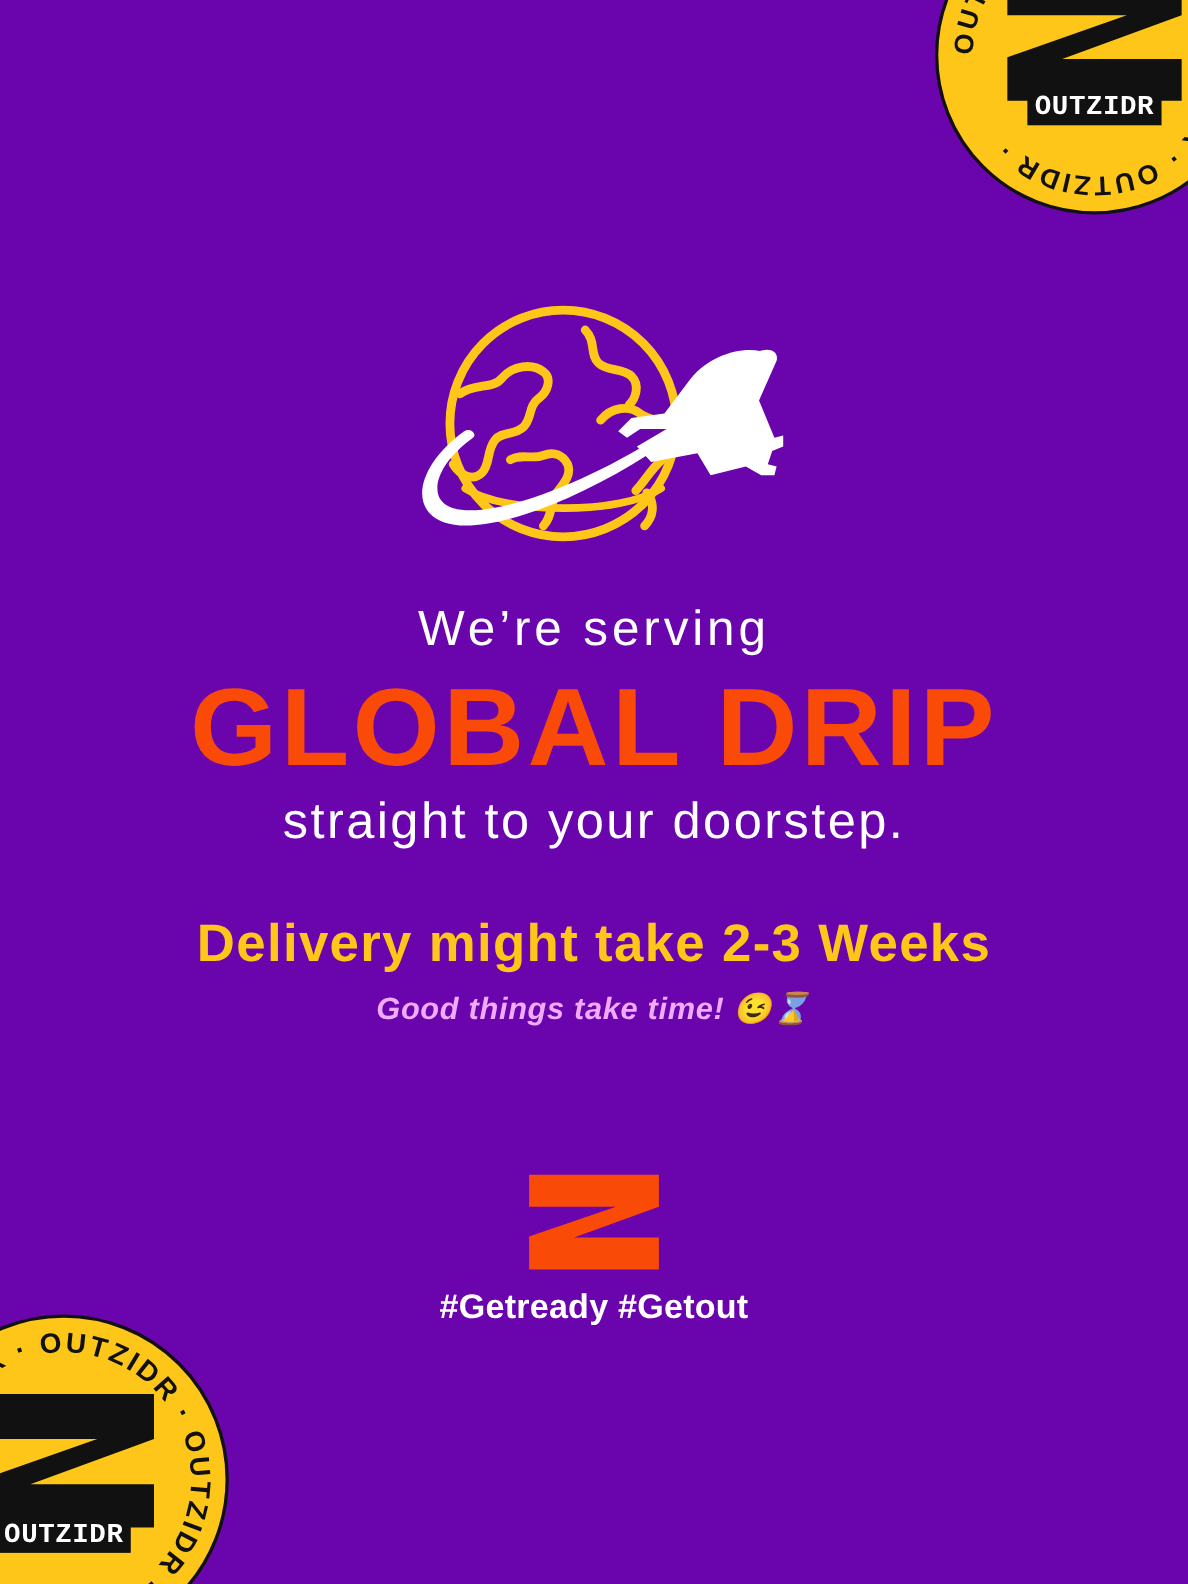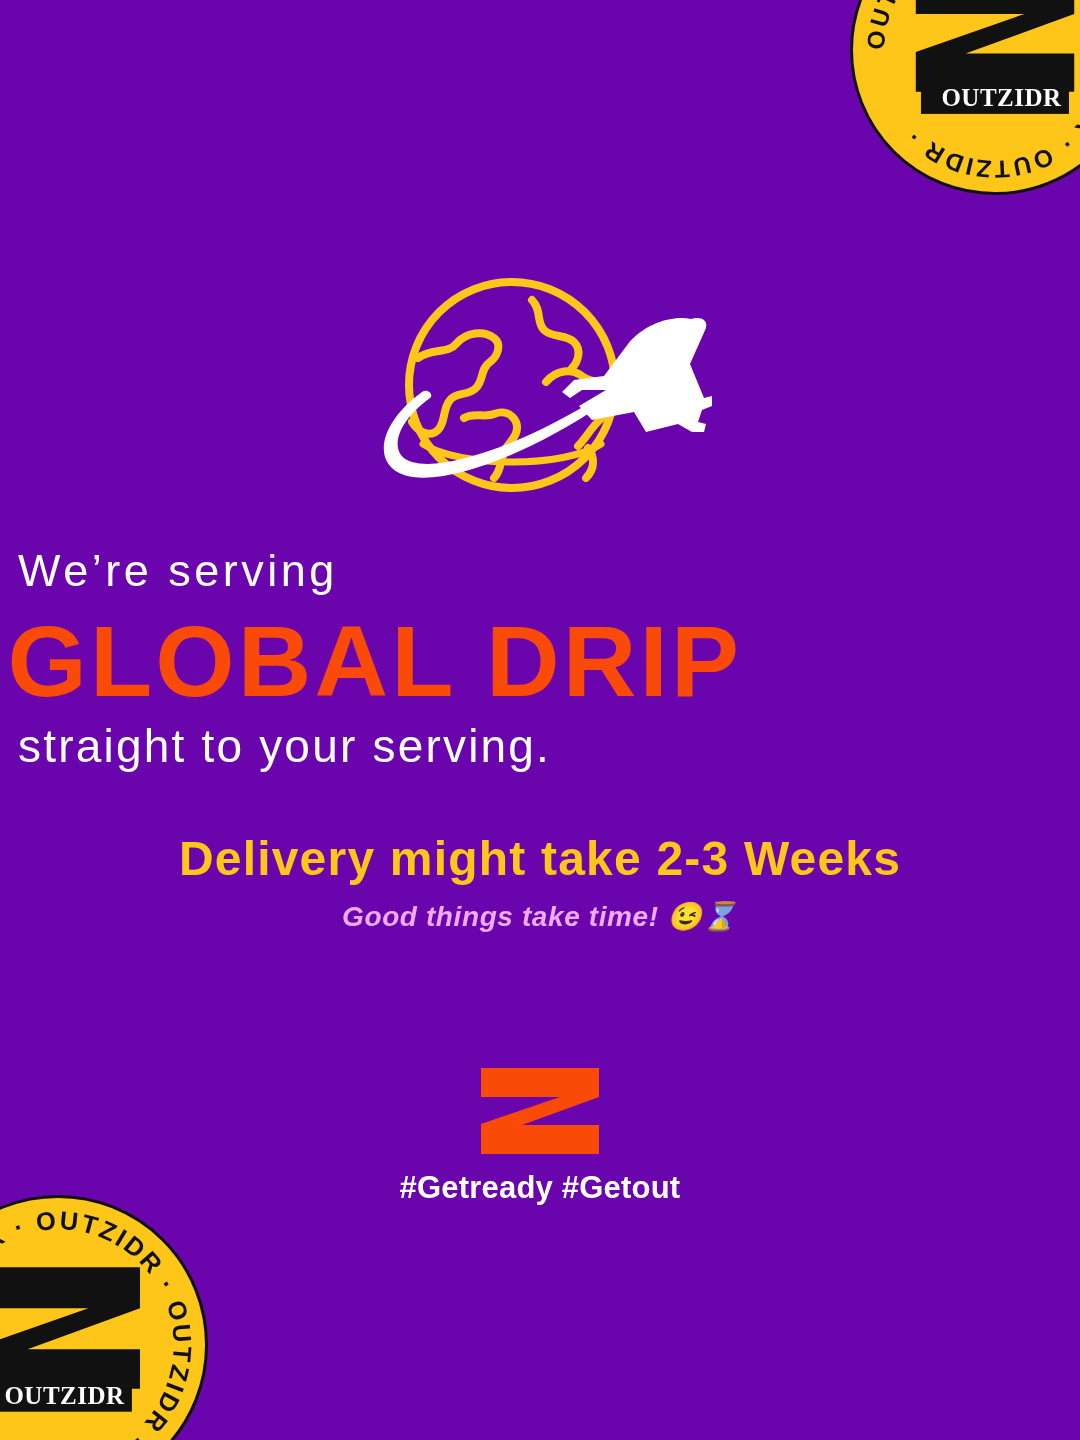--- a/index.html
+++ b/index.html
@@ -54,44 +54,45 @@
     gap: 2px;
   }
   .badge-core .zmark { width: 100%; }
   .badge-core .zmark svg { display:block; width: 100%; height: auto; }
   .badge-wordmark {
     background: #111111;
     color: #ffffff;
     font-weight: 700;
     font-size: 25px;
     letter-spacing: 0.5px;
-    padding: 3px 7px 4px 20px;
+    padding: 3px 7px 4px 7px;
     line-height: 1;
     transform: translateY(-16px);
-    font-family: Liberation Serif, serif;
+    font-family: Liberation Mono, monospace;
   }
 
   
   .globe-wrap {
     position: absolute;
     left: 0;
     right: 0;
     top: 272px;
     display: flex;
     justify-content: center;
   }
   .globe-wrap svg { display: block; }
 
   
   .copy {
     position: absolute;
     left: 0;
     right: 0;
     top: 548px;
-    padding: 0 18px;
+    text-align: center;
+    padding: 0 40px;
     box-sizing: border-box;
   }
   .line-eyebrow {
     color: #ffffff;
     font-size: 45px;
     font-weight: 300;
     letter-spacing: 3.5px;
     line-height: 1.0;
     margin: 0;
   }
@@ -246,21 +247,21 @@
                  L244 104
                  L268 72
                  C284 52 312 43 331 47 Z"></path>
       </g>
     </svg>
   </div>
 
   <div class="copy">
     <p class="line-eyebrow">We’re serving</p>
     <p class="line-headline">GLOBAL DRIP</p>
-    <p class="line-sub">straight to your serving.</p>
+    <p class="line-sub">straight to your doorstep.</p>
   </div>
 
   <div class="delivery">
     <p class="delivery-main">Delivery might take 2-3 Weeks</p>
     <p class="delivery-note">Good things take time! 😉⌛</p>
   </div>
 
   <div class="footer">
     <span class="footer-z">
       <svg width="124" height="90" viewBox="0 0 124 90" aria-hidden="true">

